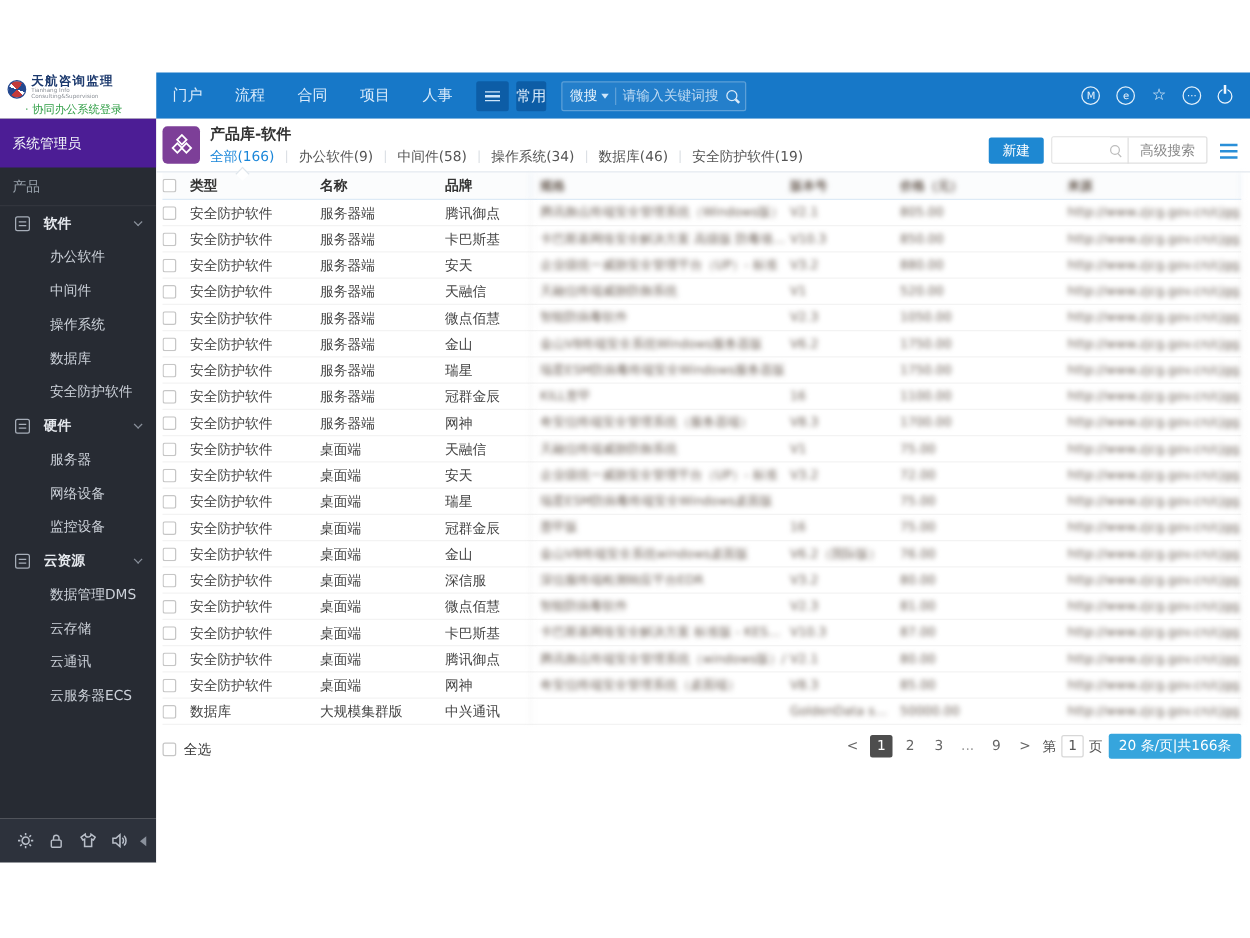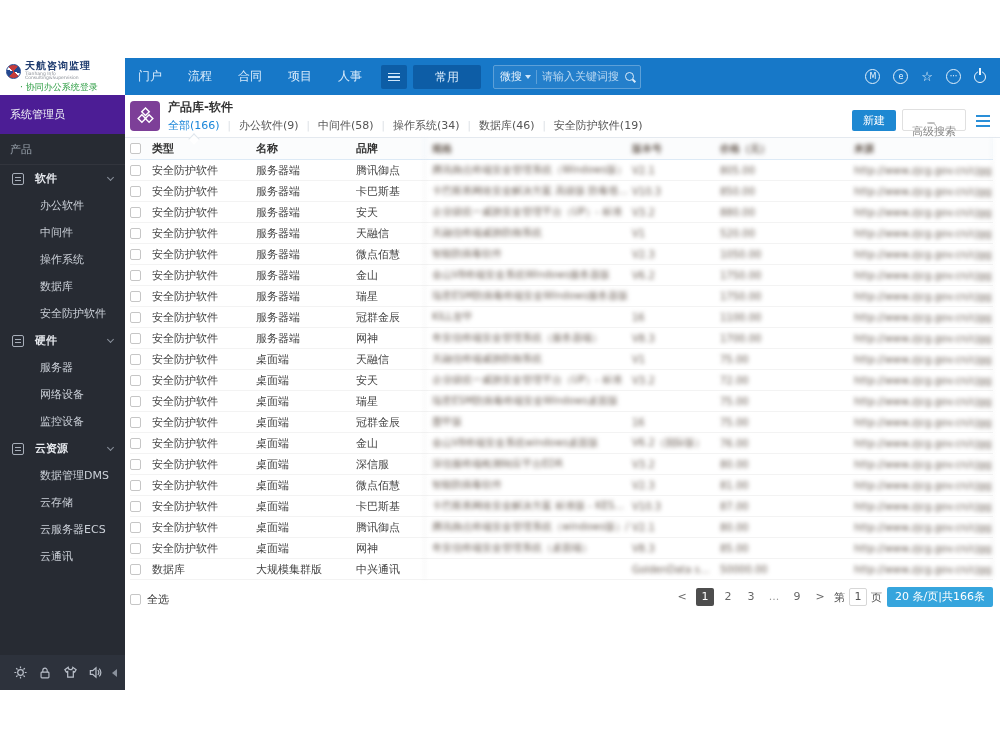--- a/index.html
+++ b/index.html
@@ -18,21 +18,21 @@
   .logo-title { font-size:10px; font-weight:bold; color:#1d3a6e; letter-spacing:1px; }
   .logo-sub { font-size:5px; color:#8a8f96; transform:scale(.9); transform-origin:left top; }
   .logo-login { font-size:9px; color:#2f9e45; padding-left:14px; }
 
   .topnav { flex:1; background:#1778c8; display:flex; align-items:center; color:#d9ebfb; }
   .nav-item { font-size:12px; padding:0 13px; line-height:37px; cursor:pointer; }
   .nav-sq { width:26px; height:24px; background:#0d5da6; border-radius:2px; margin-left:6px;
     display:flex; align-items:center; justify-content:center; }
   .burger { width:12px; height:8px; border-top:1.5px solid #cfe6fa; border-bottom:1.5px solid #cfe6fa; position:relative; }
   .burger::after { content:""; position:absolute; left:0; right:0; top:2.5px; height:1.5px; background:#cfe6fa; }
-  .nav-pin { background:#0d5da6; border-radius:2px; margin-left:6px; font-size:12px; padding:0 22px; line-height:24px; }
+  .nav-pin { background:#0d5da6; border-radius:2px; margin-left:6px; font-size:12px; padding:0 0; line-height:24px; }
   .nav-search { margin-left:12px; height:24px; border:1px solid #5da0d8; border-radius:2px;
     display:flex; align-items:center; padding:0 6px; gap:5px; background:rgba(255,255,255,.06); }
   .scope { font-size:11px; color:#e4f1fc; display:flex; align-items:center; gap:3px; }
   .caret-dn { width:0; height:0; border-left:3.5px solid transparent; border-right:3.5px solid transparent; border-top:4px solid #cfe6fa; }
   .vdiv { width:1px; height:14px; background:#5da0d8; }
   .srch-ph { font-size:11px; color:#bcd9f2; width:78px; overflow:hidden; white-space:nowrap; }
   .mag { position:relative; width:9px; height:9px; border:1.5px solid #dcecfa; border-radius:50%; flex:0 0 auto; }
   .mag::after { content:""; position:absolute; width:1.5px; height:4px; background:#dcecfa; transform:rotate(-45deg); bottom:-3px; right:-1.5px; }
   .nav-icons { margin-left:auto; display:flex; align-items:center; gap:13px; padding-right:14px; }
   .cicn { width:15px; height:15px; border:1px solid #e2f0fb; border-radius:50%; color:#eef6fd;
@@ -66,21 +66,21 @@
   .hdr-left { margin-left:8px; }
   .hdr-title { font-size:12px; font-weight:bold; color:#333; line-height:14px; }
   .tabs { display:flex; align-items:center; margin-top:4px; }
   .tab { font-size:11px; color:#555; cursor:pointer; position:relative; }
   .tab.active { color:#1a86d9; }
   .tab.active::after { content:""; position:absolute; left:50%; bottom:-10px; width:7px; height:7px; background:#fff;
     border-left:1px solid #dfe6ec; border-top:1px solid #dfe6ec; transform:translateX(-50%) rotate(45deg); }
   .tab-sep { color:#d9dee3; font-size:10px; margin:0 8px; }
   .hdr-right { position:absolute; right:8px; top:14px; display:flex; align-items:center; gap:6px; }
   .btn-new { background:#1e88d2; color:#fff; font-size:11px; padding:3px 11px; border-radius:2px; border:none; cursor:pointer; }
-  .srchbox { display:flex; align-items:center; height:22px; border:1px solid #e0e0e0; border-radius:2px; background:#fff;flex-direction:column; }
+  .srchbox { display:flex; align-items:center; height:22px; border:1px solid #e0e0e0; border-radius:2px; background:#fff; }
   .srch-input { width:46px; height:100%; border:none; outline:none; font-size:11px; padding:0 4px; }
   .srchbox .mag2 { position:relative; width:8px; height:8px; border:1.4px solid #bdbdbd; border-radius:50%; margin-right:6px; }
   .srchbox .mag2::after { content:""; position:absolute; width:1.4px; height:4px; background:#bdbdbd; transform:rotate(-45deg); bottom:-3px; right:-1.5px; }
   .srch-div { width:1px; height:21px; background:#e0e0e0; }
   .adv { font-size:11px; color:#888; padding:0 9px; cursor:pointer; }
   .listicn { width:14px; height:2px; background:#2a8fd8; box-shadow:0 5px 0 #2a8fd8, 0 10px 0 #2a8fd8; margin:-8px 2px 0 4px; cursor:pointer; }
 
   
   .table { margin:0 7px 0 5px; }
   .thead, .trow { display:flex; align-items:center; }
@@ -175,22 +175,22 @@
         <div class="side-item">服务器</div>
         <div class="side-item">网络设备</div>
         <div class="side-item">监控设备</div>
         <div class="side-group">
           <span class="grp-icon"></span>
           <span class="grp-label">云资源</span>
           <span class="chev"></span>
         </div>
         <div class="side-item">数据管理DMS</div>
         <div class="side-item">云存储</div>
+        <div class="side-item">云通讯</div>
         <div class="side-item">云服务器ECS</div>
-        <div class="side-item">云通讯</div>
       </div>
   </div>
   <div class="side-footer">
     <span class="sf-icon">
       <svg width="15" height="15" viewBox="0 0 16 16">
           <circle cx="8" cy="8" r="3"></circle>
           <path d="M8 1.5v2M8 12.5v2M1.5 8h2M12.5 8h2M3.4 3.4l1.4 1.4M11.2 11.2l1.4 1.4M12.6 3.4l-1.4 1.4M4.8 11.2l-1.4 1.4"></path>
         </svg>
     </span>
     <span class="sf-icon">

